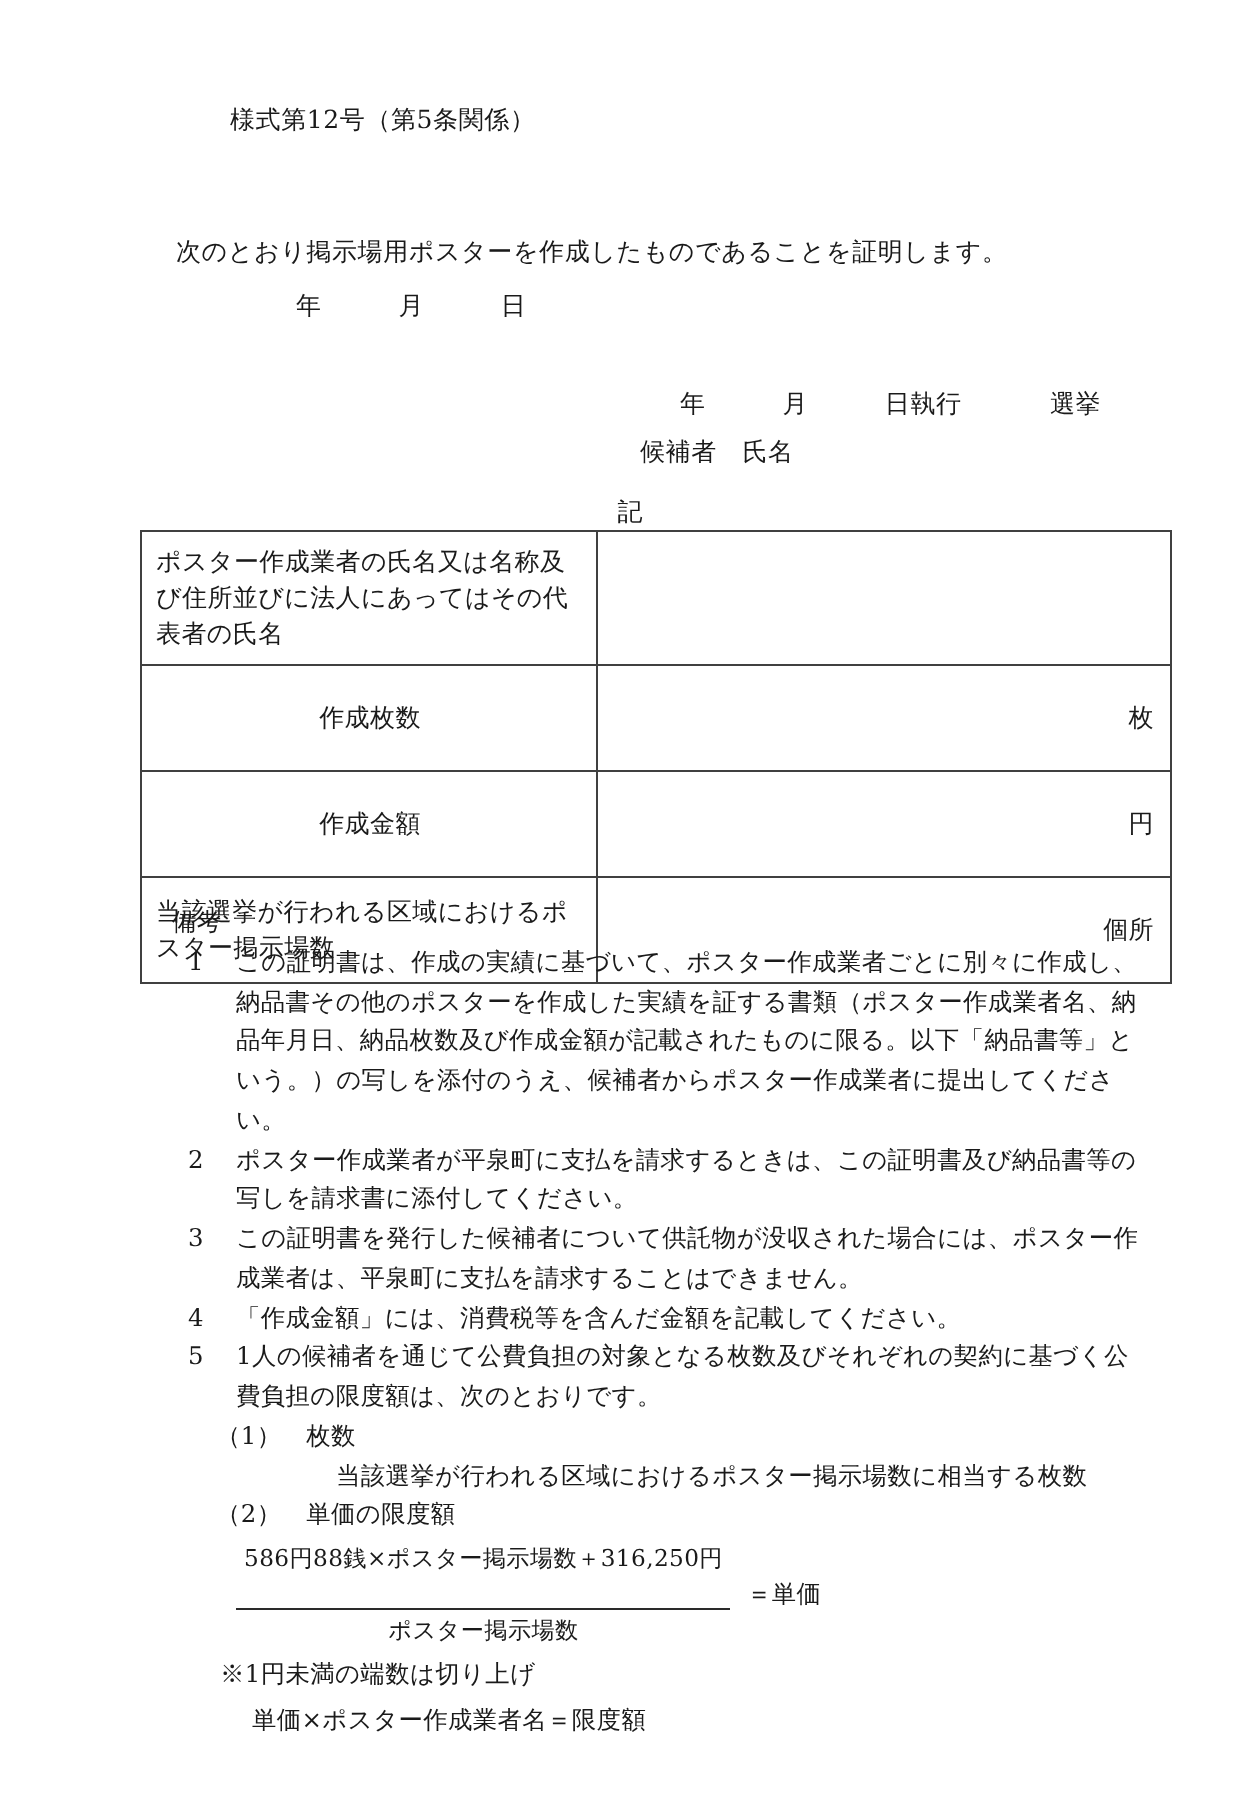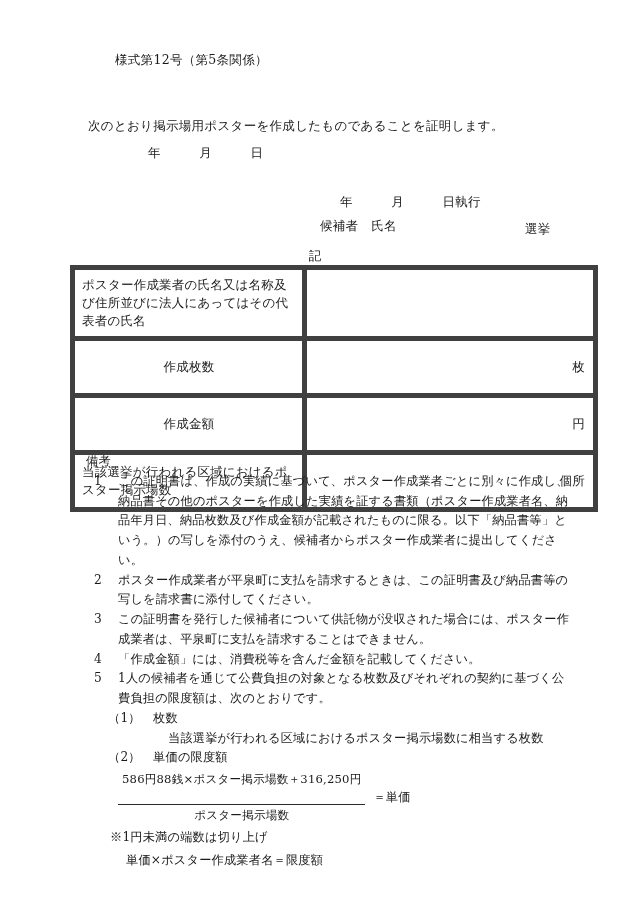--- a/index.html
+++ b/index.html
@@ -65,21 +65,20 @@
     letter-spacing: 0.3px;
     white-space: nowrap;
   }
   .election-word {
     position: absolute;
     left: 525px;
     top: 194px;
     font-size: 12.5px;
     letter-spacing: 0.3px;
     white-space: nowrap;
-    margin-top: 27px;
   }
   .candidate-line {
     position: absolute;
     left: 320px;
     top: 218px;
     font-size: 12.5px;
     letter-spacing: 0.3px;
     white-space: nowrap;
   }
   .ki-mark {
@@ -94,21 +93,21 @@
   
   .form-table {
     position: absolute;
     left: 70px;
     top: 265px;
     width: 486px;
     border-collapse: collapse;
     table-layout: fixed;
   }
   .form-table td {
-    border: 5px solid #404040;
+    border: 1px solid #404040;
     font-size: 12.5px;
     letter-spacing: 0.2px;
     vertical-align: middle;
     line-height: 1.45;
   }
   .label-cell {
     width: 214px;
     padding: 5px 6px 5px 7px;
   }
   .label-cell.left {

